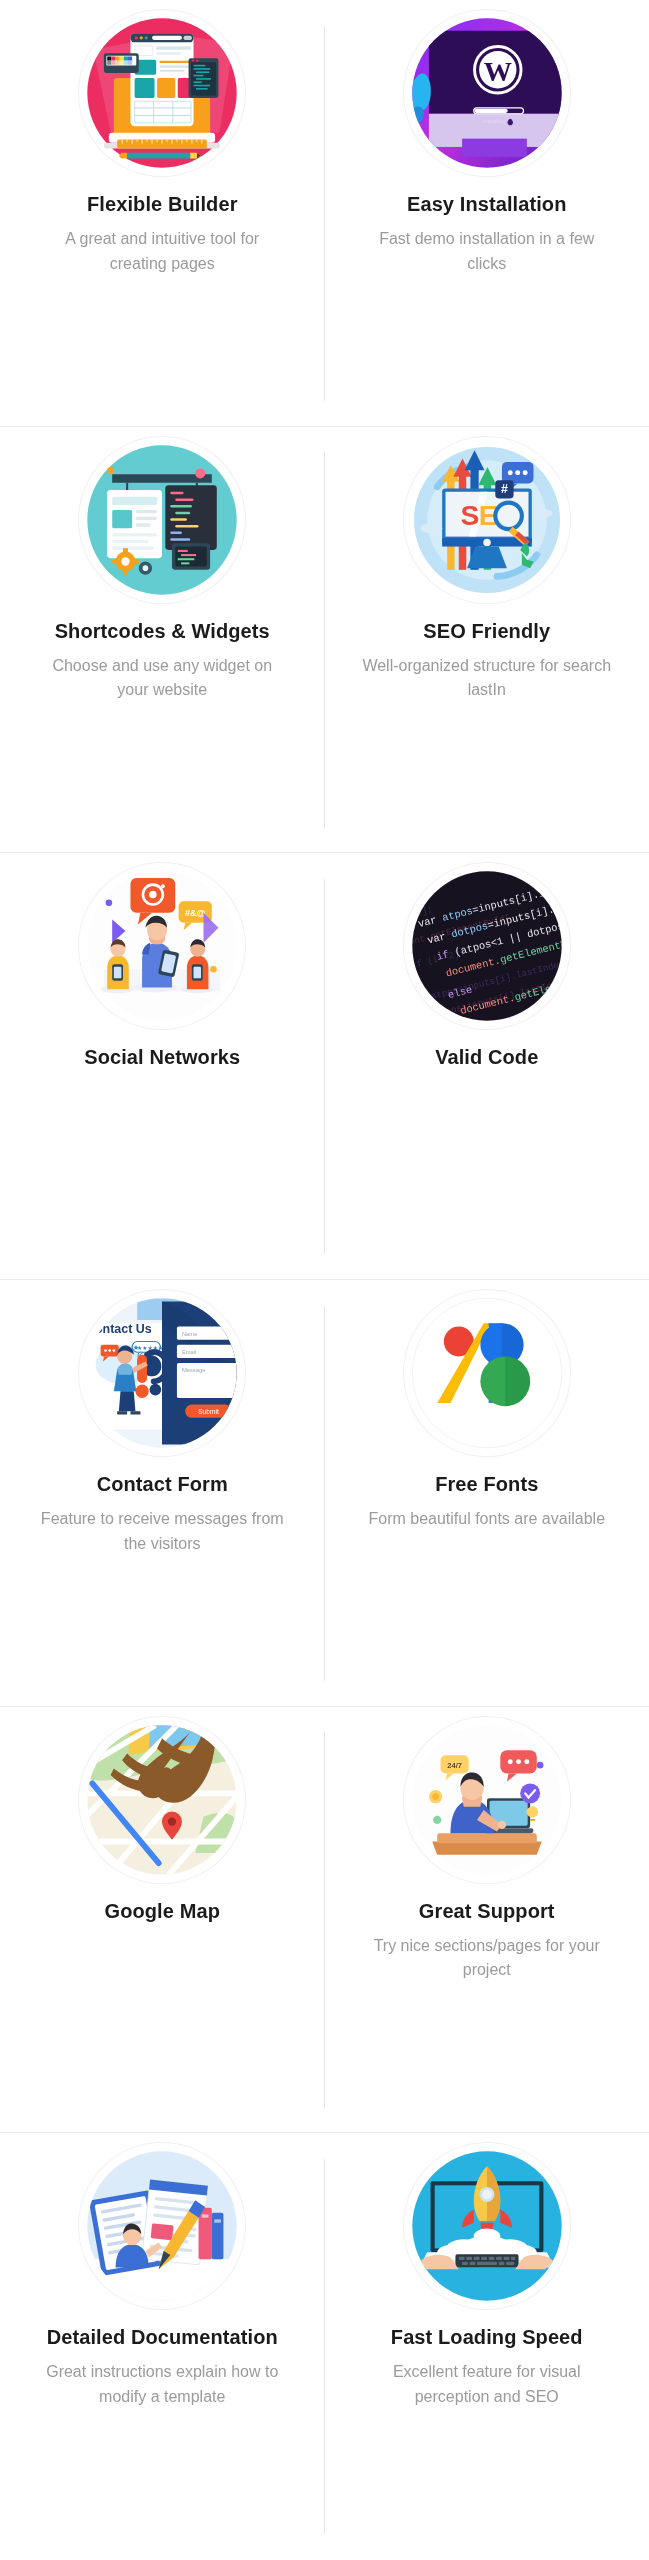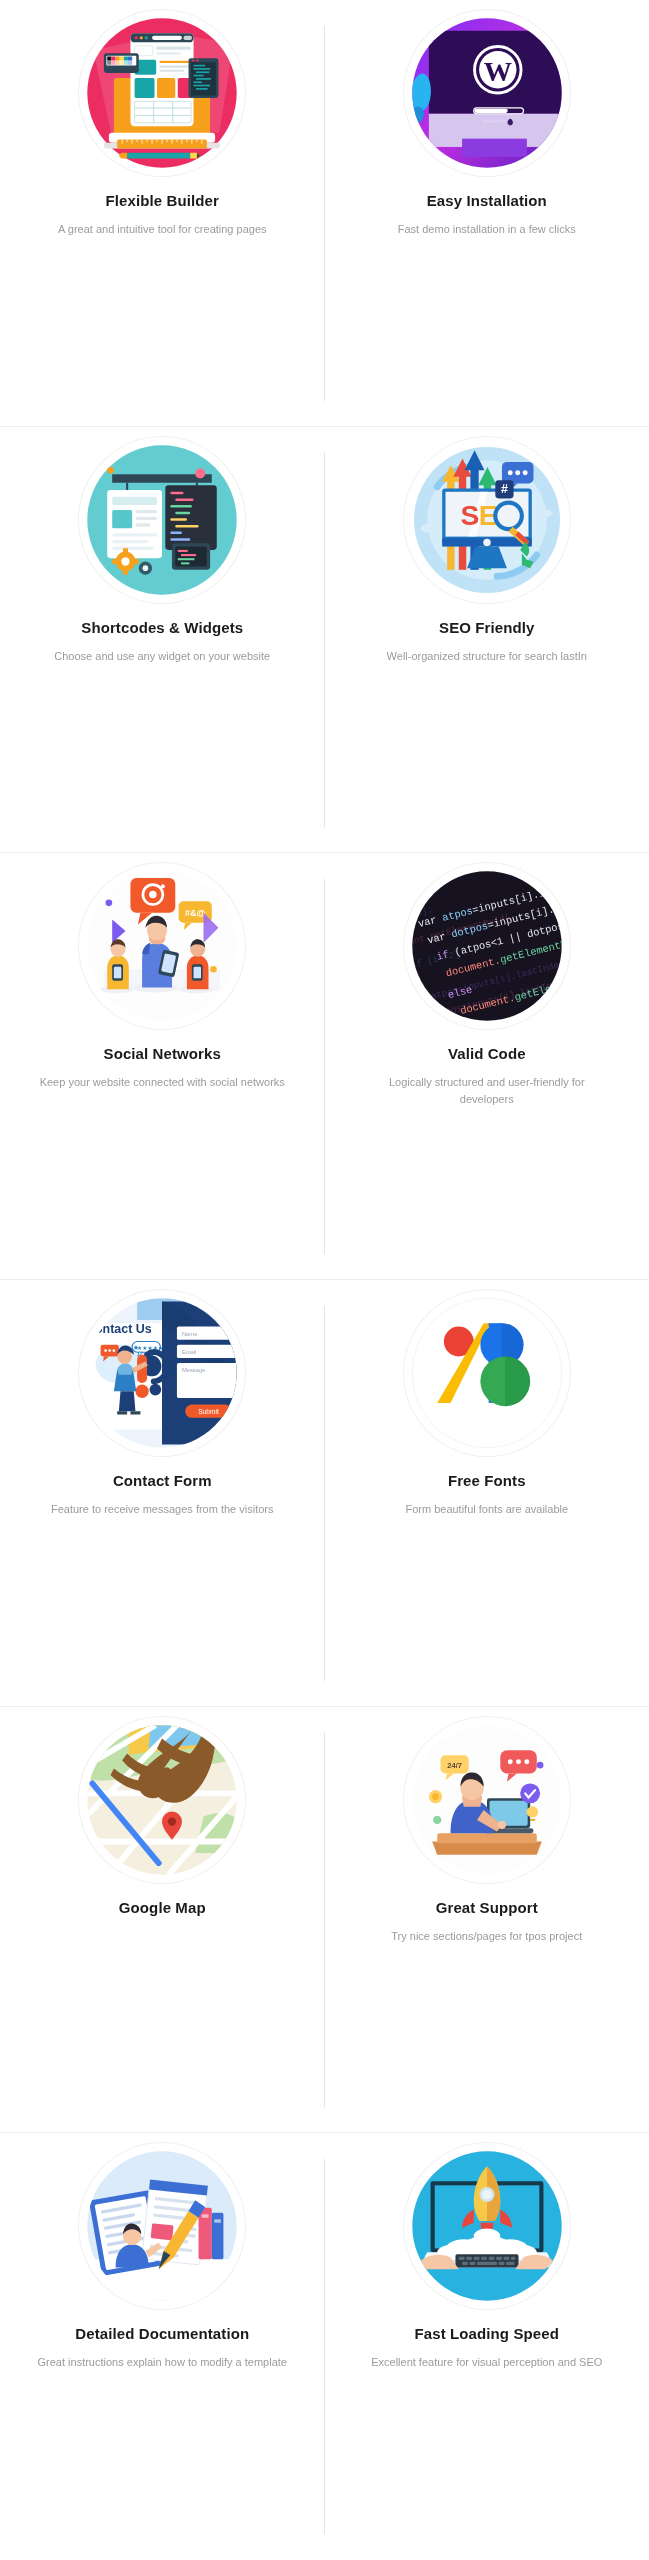--- a/index.html
+++ b/index.html
@@ -58,30 +58,30 @@
     overflow: hidden;
     position: relative;
     flex: 0 0 auto;
     box-shadow: 0 0 0 1px #f0f0f0;
     background: #ffffff;
   }
   .icon-wrap svg { display: block; width: 100%; height: 100%; }
 
   .feature-title {
     margin-top: 16px;
-    font-size: 15px;
+    font-size: 20px;
     font-weight: bold;
     color: #1b1b1b;
     letter-spacing: .1px;
     line-height: 1.2;
   }
 
   .feature-desc {
     margin-top: 11px;
-    font-size: 11px;
+    font-size: 16px;
     color: #9b9b9b;
     line-height: 1.55;
     max-width: 250px;
   }
 </style>
 </head>
 <body>
 
 <div class="features-grid">
 
@@ -365,21 +365,20 @@
           <circle cx="143" cy="104" r="9" fill="#f0b390"></circle>
           <path d="M134 102c1-8 6-11 10-10 5 1 8 5 8 10-2-3-6-4-10-4-3 0-6 1-8 4z" fill="#2e2a33"></path>
           <rect x="136" y="122" width="13" height="20" rx="2.5" fill="#2e4756"></rect>
           <rect x="138" y="125" width="9" height="14" rx="1.5" fill="#cfe3ff"></rect>
         </g>
         <circle cx="36" cy="48" r="4" fill="#7c5cf0"></circle>
         <circle cx="162" cy="128" r="4" fill="#f7b731"></circle>
       </svg>
     </div>
     <div class="feature-title">Social Networks</div>
-    <div class="feature-desc">Keep your website connected with social networks</div>
   </div>
 
   <div class="feature-cell has-hr">
     <div class="icon-wrap">
       <svg viewBox="0 0 200 200">
         <defs>
             <clipPath id="ccl">
               <circle cx="100" cy="100" r="90"></circle>
             </clipPath>
           </defs>
@@ -399,21 +398,20 @@
             <text x="38" y="102" fill="#c792ea">if <tspan fill="#e8e8f0">(atpos&lt;1 || dotpos&lt;atp</tspan></text>
             <text x="44" y="124" fill="#ff8a7a">document.<tspan fill="#6ad5a0">getElementById</tspan><tspan fill="#e8e8f0">('</tspan></text>
             <text x="40" y="150" fill="#c792ea">else</text>
             <text x="50" y="172" fill="#ff8a7a">document.<tspan fill="#6ad5a0">getElementById</tspan><tspan fill="#e8e8f0">(</tspan></text>
             <text x="38" y="198" fill="#e8e8f0">} <tspan fill="#c792ea">if</tspan> (i==<tspan fill="#ffd166">5</tspan>)</text>
           </g>
         </g>
       </svg>
     </div>
     <div class="feature-title">Valid Code</div>
-    <div class="feature-desc">Logically structured and user-friendly for developers</div>
   </div>
 
   <div class="feature-cell col-left has-hr">
     <div class="icon-wrap">
       <svg viewBox="0 0 200 200">
         <defs>
             <clipPath id="cfc">
               <circle cx="100" cy="100" r="90"></circle>
             </clipPath>
           </defs>
@@ -563,21 +561,21 @@
           <path d="M148 112c4-6 10-6 13 0 2 4-1 9-6 9s-9-5-7-9z" fill="#ffd166"></path>
           <path d="M152 123h6v2h-6z" fill="#e0a800"></path>
         </g>
         <circle cx="38" cy="96" r="8" fill="#ffd166"></circle>
         <path d="M34 96a4 4 0 1 1 8 0 4 4 0 0 1-8 0z" fill="#f7b731"></path>
         <circle cx="40" cy="124" r="5" fill="#8ad4a0"></circle>
         <circle cx="164" cy="58" r="4" fill="#7c5cf0"></circle>
       </svg>
     </div>
     <div class="feature-title">Great Support</div>
-    <div class="feature-desc">Try nice sections/pages for tpos project</div>
+    <div class="feature-desc">Try nice sections/pages for your project</div>
   </div>
 
   <div class="feature-cell col-left">
     <div class="icon-wrap">
       <svg viewBox="0 0 200 200">
         <defs>
             <clipPath id="ddc">
               <circle cx="100" cy="100" r="90"></circle>
             </clipPath>
           </defs>

